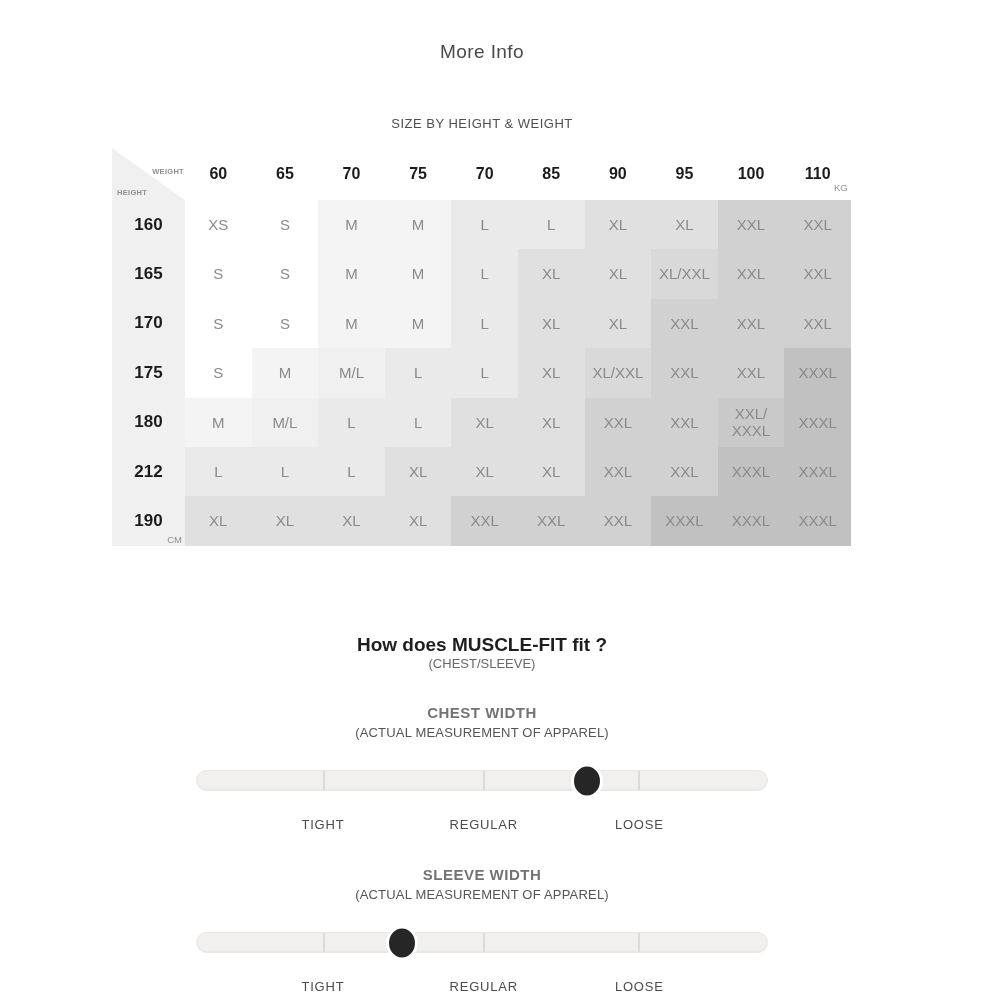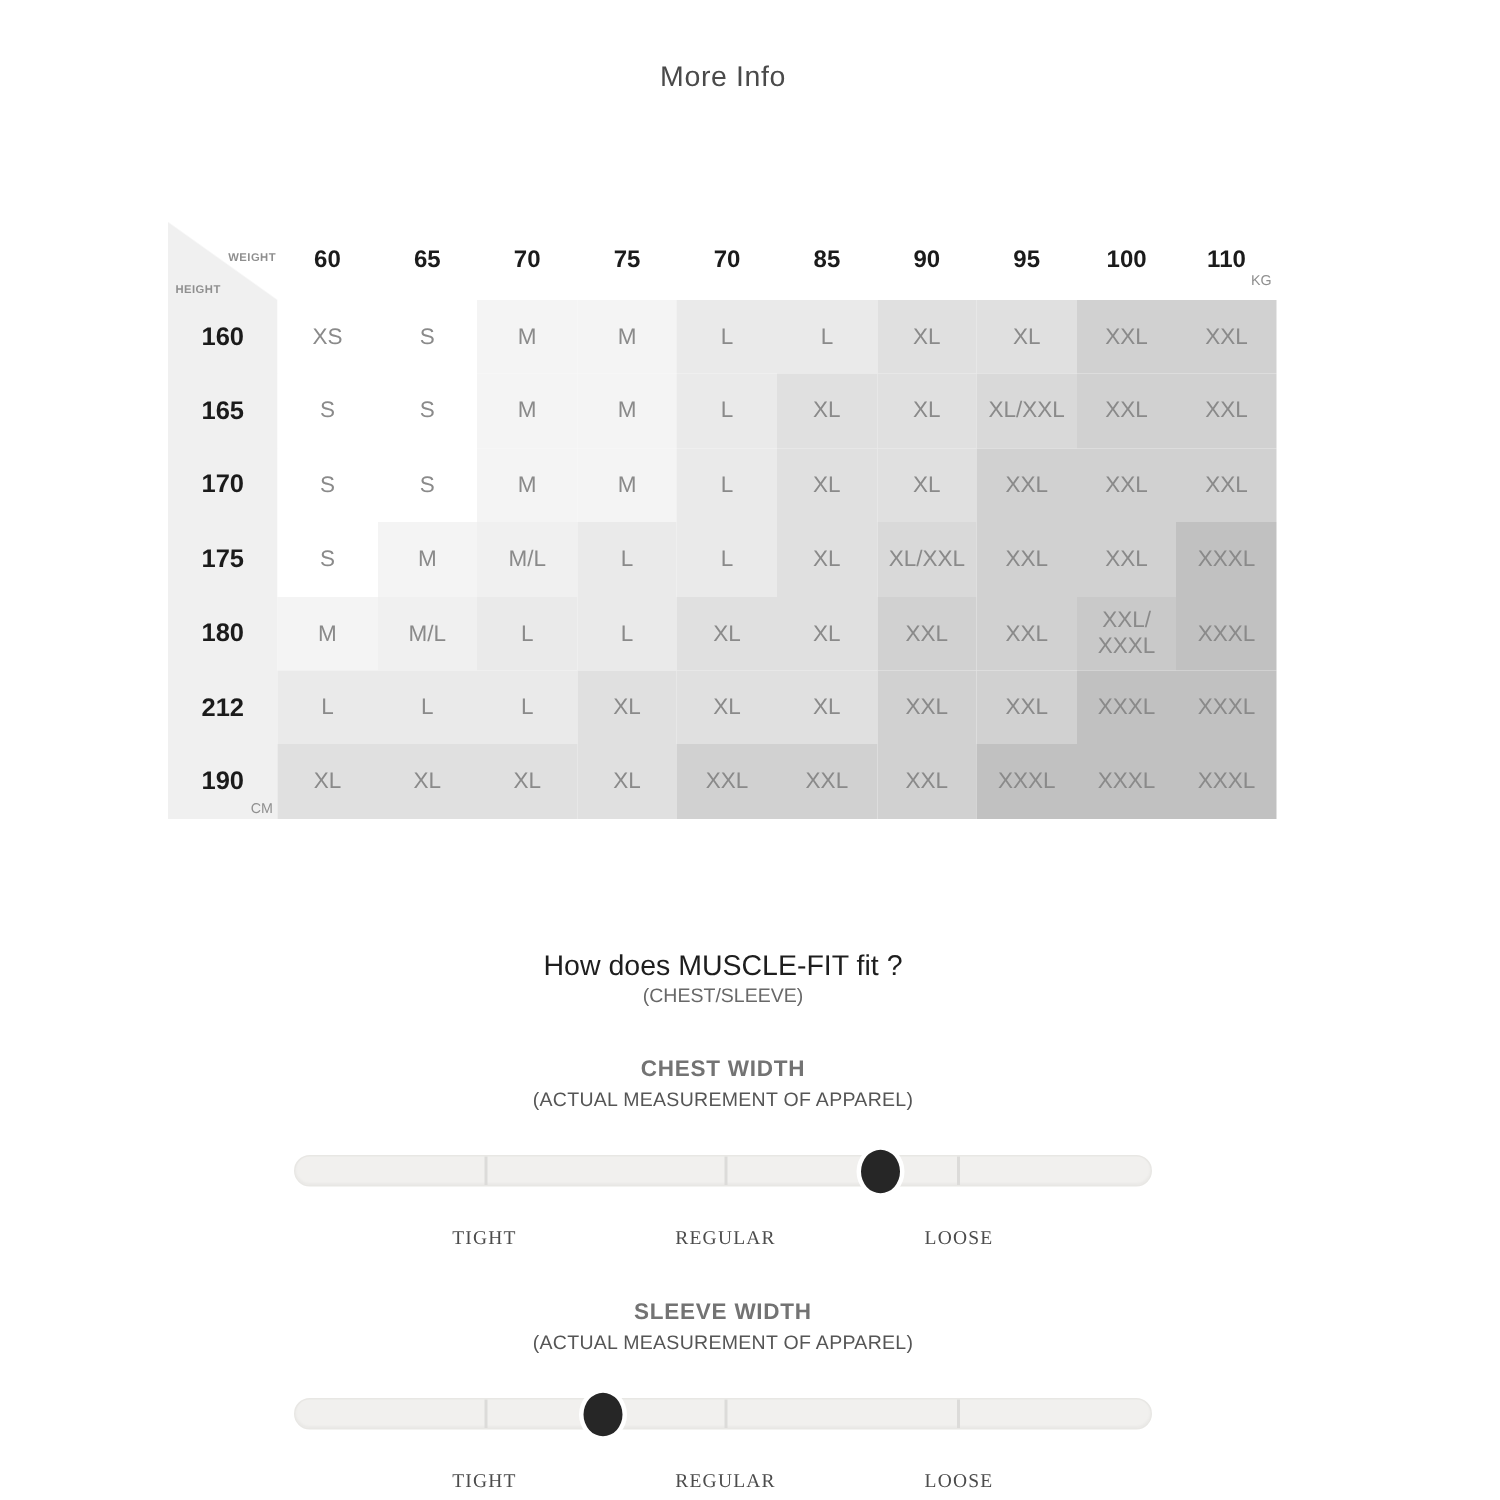--- a/index.html
+++ b/index.html
@@ -31,45 +31,46 @@
   .hcell{display:flex;align-items:center;justify-content:center;
     font-size:17px;font-weight:bold;color:#1b1b1b;}
 
   #body-grid{position:absolute;left:73px;top:52px;display:grid;
     grid-template-columns:repeat(10,66.6px);grid-auto-rows:49.4px;}
   .bcell{display:flex;align-items:center;justify-content:center;text-align:center;
     font-size:15px;color:#8a8a8a;line-height:1.15;}
 
   
   .fit-heading{position:absolute;top:634px;left:0;width:100%;text-align:center;
-    font-size:19px;font-weight:normal;color:#1e1e1e;}
+    font-size:19px;font-weight:bold;color:#1e1e1e;}
   .fit-sub{position:absolute;top:656px;left:0;width:100%;text-align:center;
     font-size:13px;color:#686868;}
 
   .slider-block{position:absolute;left:0;width:964px;height:130px;}
   .s-title{position:absolute;top:0;left:0;width:100%;text-align:center;
     font-size:15px;font-weight:bold;color:#737373;letter-spacing:.5px;}
   .s-sub{position:absolute;top:21px;left:0;width:100%;text-align:center;
     font-size:13px;color:#555555;letter-spacing:.2px;}
   .track{position:absolute;top:66px;left:196px;width:572px;height:21px;
     background:#f1f0ee;border:1px solid #e8e7e4;border-radius:11px;box-sizing:border-box;
     box-shadow:inset 0 -1px 2px rgba(0,0,0,.04);}
   .tick{position:absolute;top:0;bottom:0;width:2px;background:#dcdbd9;transform:translateX(-50%);}
   .dot{position:absolute;top:50%;width:26px;height:29px;border-radius:50%;
     border:3px solid #ffffff;transform:translate(-50%,-50%);}
-  .scale-labels{position:absolute;top:113px;left:0;right:0;height:16px;font-family:Liberation Serif, serif;}
+  .scale-labels{position:absolute;top:113px;left:0;right:0;height:16px;}
   .scale-label{position:absolute;transform:translateX(-50%);
     font-size:13px;color:#4c4c4c;letter-spacing:.8px;white-space:nowrap;}
 </style>
 </head>
 <body>
 
 <div id="content">
 
   <div class="page-title">More Info</div>
+  <div class="chart-heading">SIZE BY HEIGHT &amp; WEIGHT</div>
 
   <div id="size-table">
     <div class="corner">
       <span class="axis-label axis-weight">WEIGHT</span>
       <span class="axis-label axis-height">HEIGHT</span>
     </div>
     <div id="weight-row">
         <div class="wcell">60</div>
         <div class="wcell">65</div>
         <div class="wcell">70</div>

